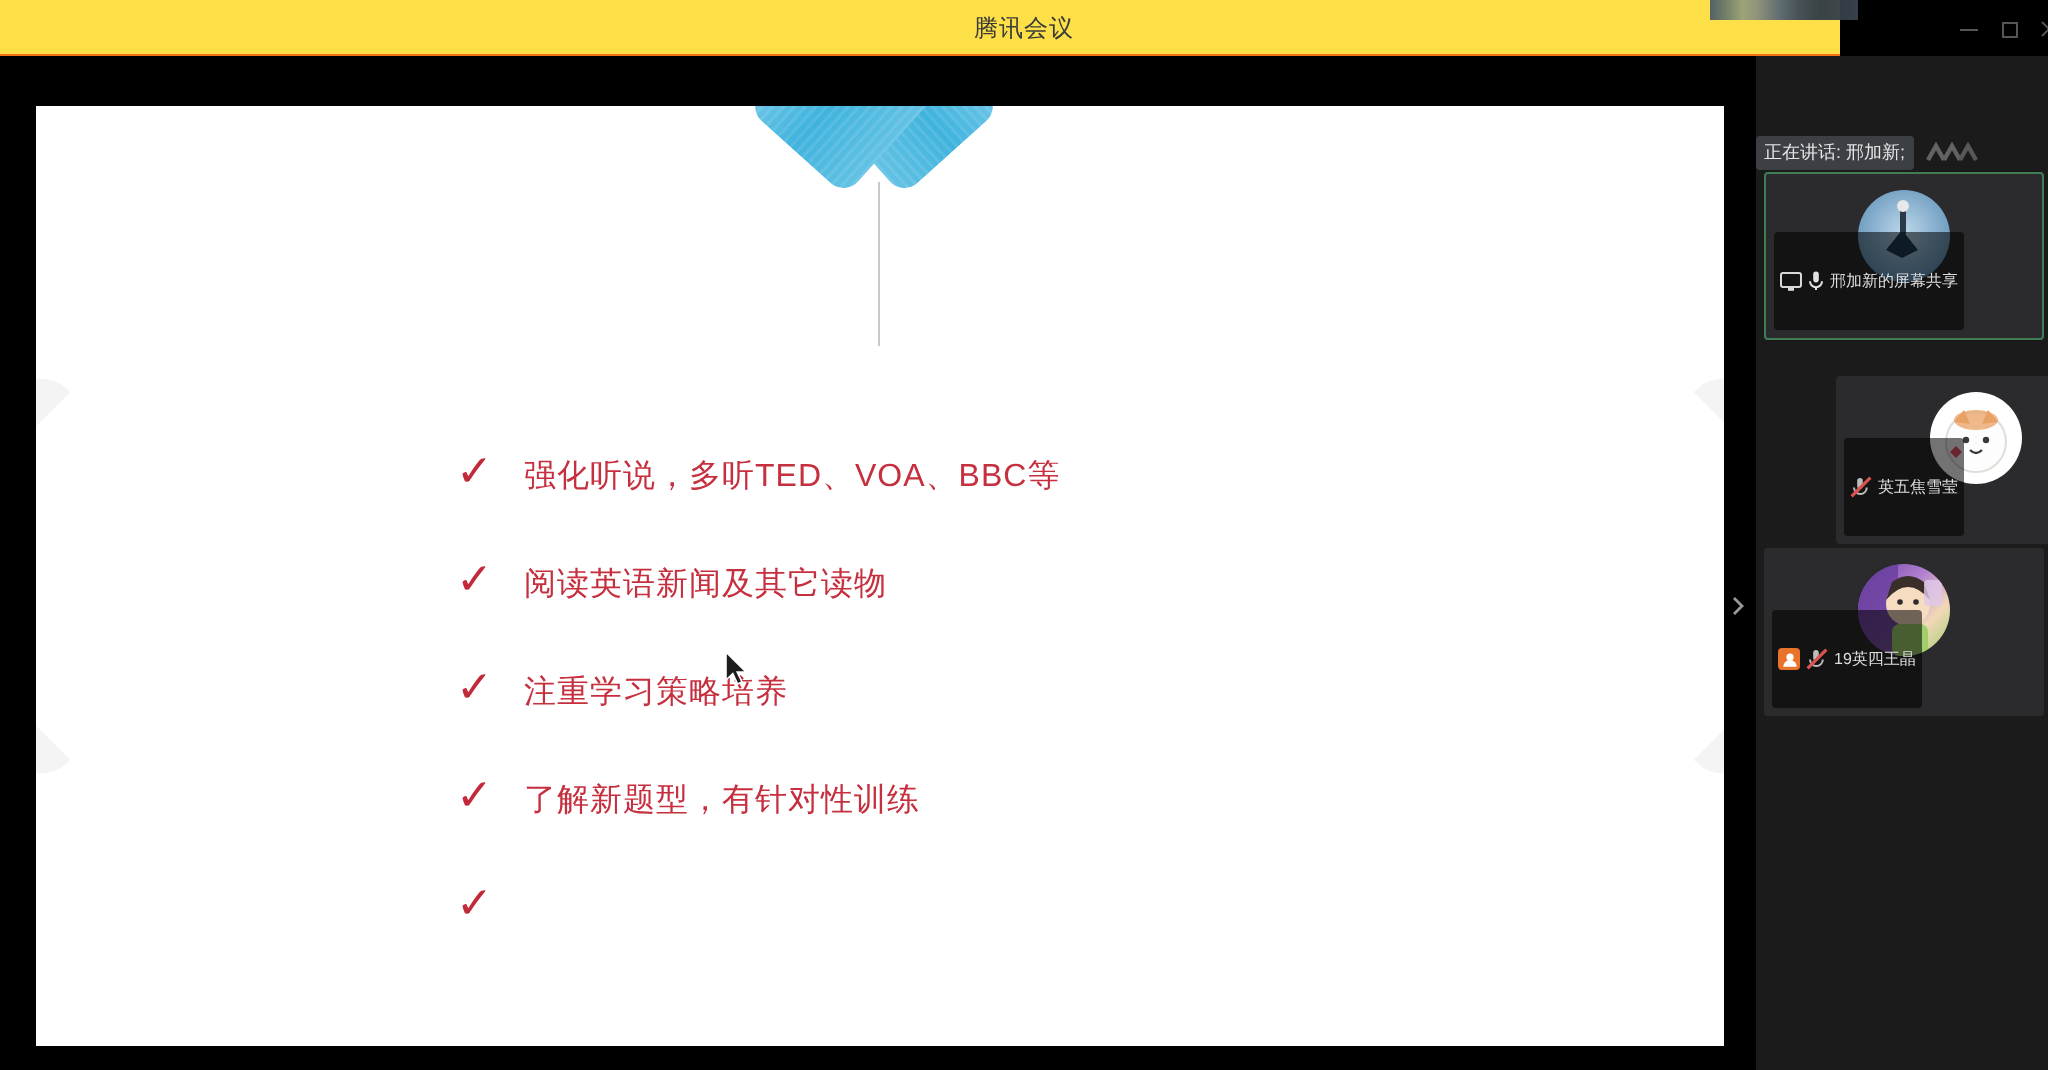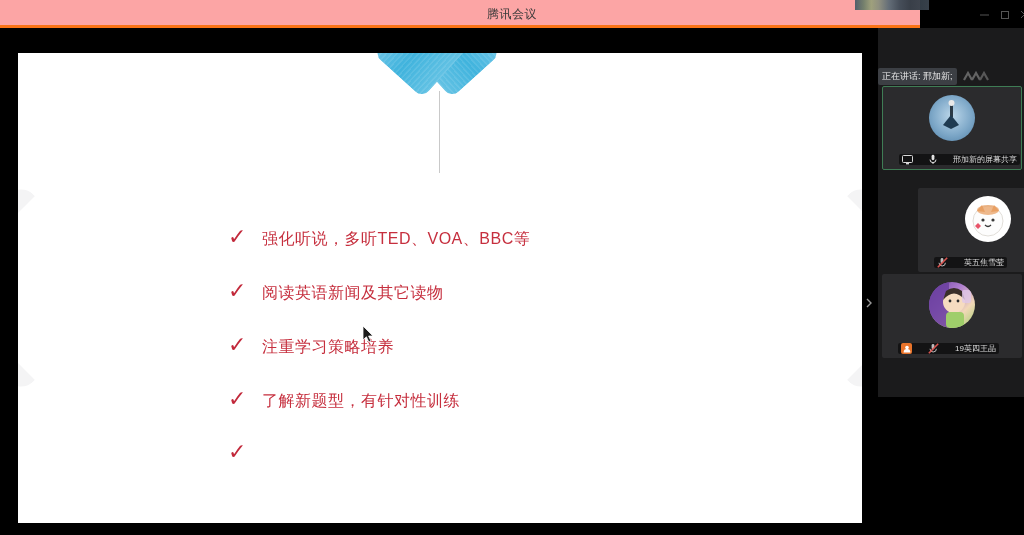--- a/index.html
+++ b/index.html
@@ -7,22 +7,22 @@
     width: 1024px; height: 535px;
     overflow: hidden;
     background: #000;
     font-family: "Liberation Sans", "DejaVu Sans", sans-serif;
   }
 
   
   #titlebar {
     position: absolute; top: 0; left: 0;
     width: 920px; height: 28px;
-    background: #fca5a5;
-    border-bottom: 3px solid #f97316;
+    background: #fde047;
+    border-bottom: 1px solid #f97316;
   }
   #titlebar-title {
     position: absolute; left: 0; top: 0;
     width: 1024px; height: 28px;
     line-height: 28px;
     text-align: center;
     font-size: 12px;
     color: #3a3a3a;
     letter-spacing: 0.5px;
   }
@@ -145,21 +145,21 @@
 
   
   #cursor {
     position: absolute; left: 345px; top: 273px;
     width: 12px; height: 18px;
   }
 
   
   #panel {
     position: absolute; top: 28px; left: 878px;
-    width: 146px; height: 369px;
+    width: 146px; height: 507px;
     background: #1b1b1c;
   }
   #panel-collapse {
     position: absolute; left: -16px; top: 258px;
     width: 14px; height: 34px;
     display: flex; align-items: center; justify-content: center;
   }
   #speaking-bar {
     position: absolute; left: 0; top: 38px;
     width: 146px; height: 20px;
@@ -196,25 +196,25 @@
   .tile-avatar {
     position: absolute;
     left: 50%; top: 8px;
     transform: translateX(-50%);
     width: 46px; height: 46px;
     border-radius: 50%;
     overflow: hidden;
   }
   .tile-footer {
     position: absolute;
-    left: 16px; bottom: 4px;
-    display: flex; align-items: center; gap: 16px;
+    left: 4px; bottom: 4px;
+    display: flex; align-items: center; gap: 3px;
     background: rgba(0,0,0,.55);
     border-radius: 2px;
-    padding: 0 3px;
+    padding: 19px 3px;
     max-width: 132px;
   }
   .tile-name {
     font-size: 8px;
     color: #dedede;
     white-space: nowrap;
     overflow: hidden;
   }
   .ico { flex: 0 0 auto; display:block; }
   .host-badge {

